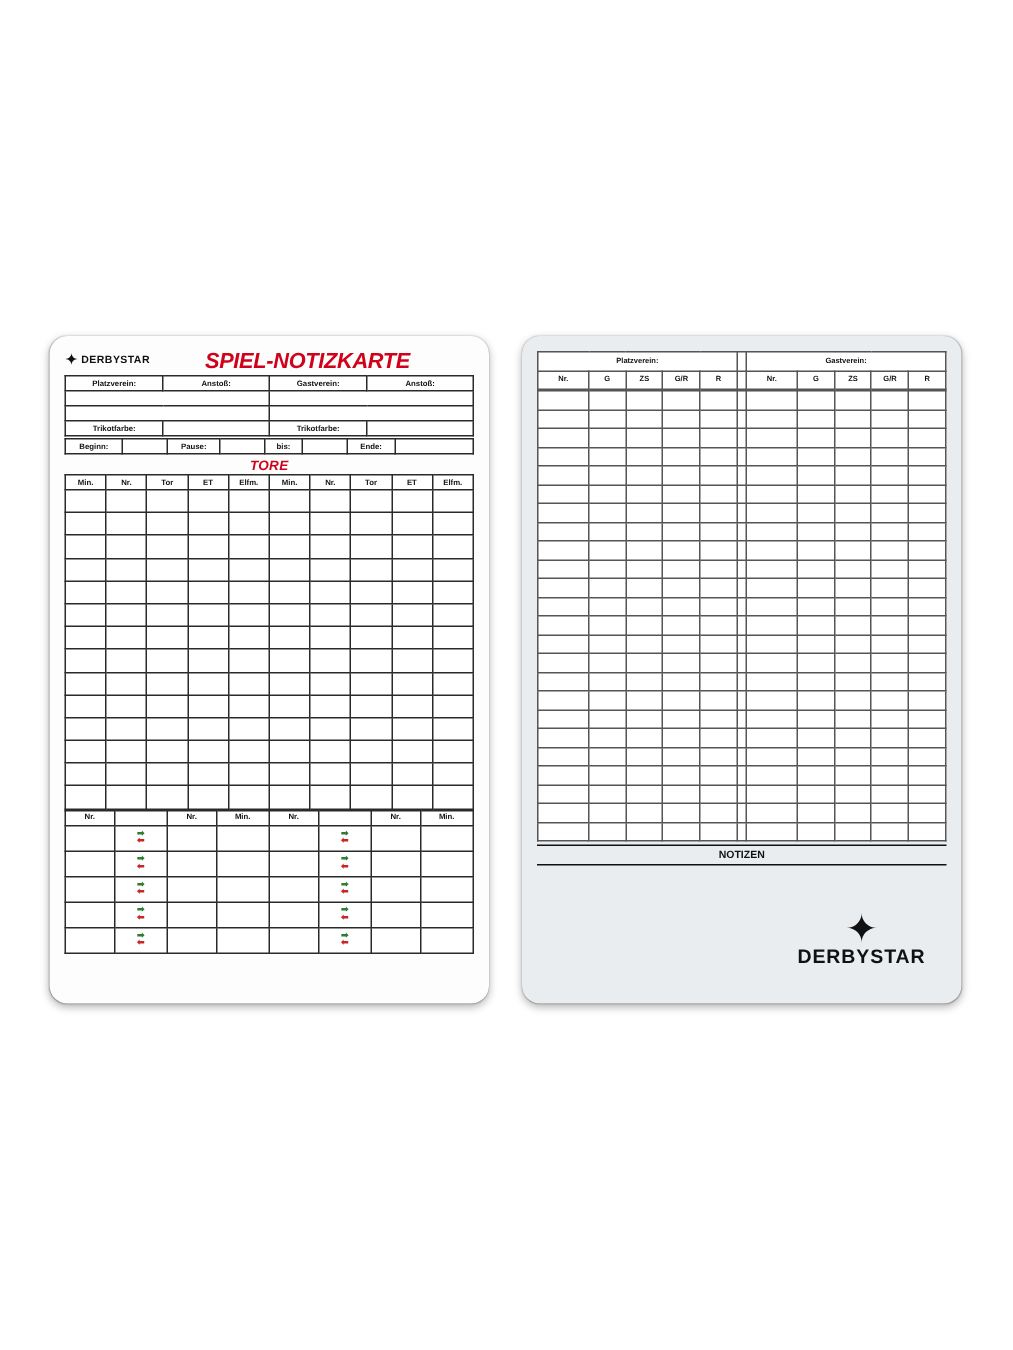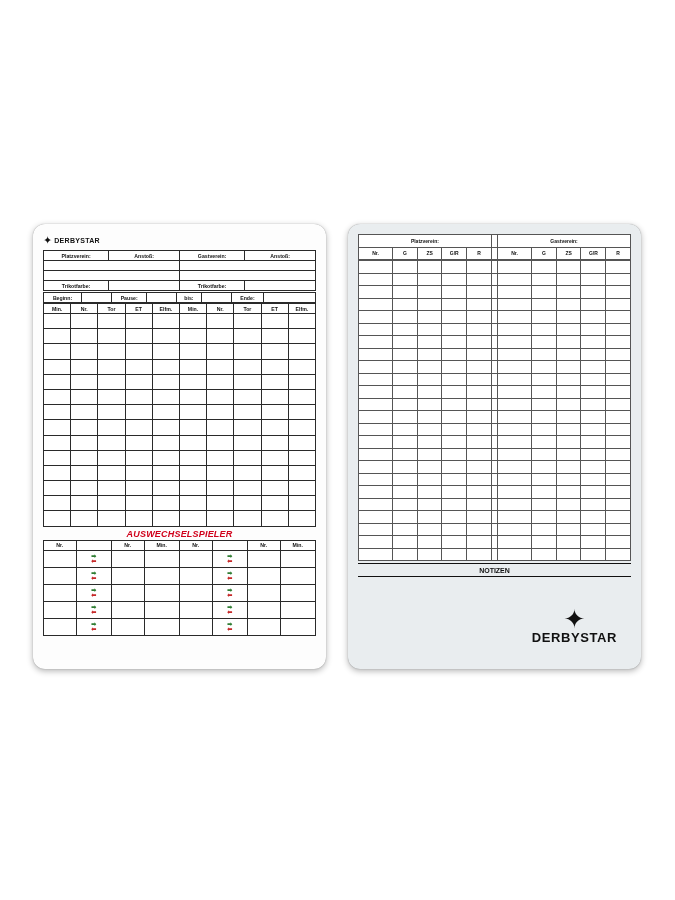--- a/index.html
+++ b/index.html
@@ -212,20 +212,21 @@
 <body>
 
 <div class="stage">
 
   <div class="card card-front">
     <div class="inner-front">
 
       <div class="brandline">
         <span class="brand-star">✦</span>
         <span class="brand-name">DERBYSTAR</span>
+        <span class="title-main">SPIEL-NOTIZKARTE</span>
       </div>
 
       <table class="grid">
         <colgroup>
           <col style="width:24%">
             <col style="width:26%">
             <col style="width:24%">
             <col style="width:26%">
         </colgroup>
         <tbody>
@@ -270,20 +271,21 @@
           <td class="lbl">Pause:</td>
           <td class="blank"></td>
           <td class="lbl">bis:</td>
           <td class="blank"></td>
           <td class="lbl">Ende:</td>
           <td class="blank"></td>
         </tr>
       </tbody>
         </table>
 
+      <div class="red-title">TORE</div>
 
       <table class="grid" id="goals-table">
         <colgroup>
           <col style="width:10%">
             <col style="width:10%">
             <col style="width:10%">
             <col style="width:10%">
             <col style="width:10%">
           <col style="width:10%">
             <col style="width:10%">
@@ -470,21 +472,20 @@
               <td class="blank" style="height: 14.2px;"></td>
               <td class="blank" style="height: 14.2px; border-left: 1.6px solid rgb(17, 17, 17);"></td>
               <td class="blank" style="height: 14.2px;"></td>
               <td class="blank" style="height: 14.2px;"></td>
               <td class="blank" style="height: 14.2px;"></td>
               <td class="blank" style="height: 14.2px;"></td>
             </tr>
           </tbody>
       </table>
 
-      <div class="red-title">AUSWECHSELSPIELER</div>
 
       <table class="grid" id="subs-table">
         <colgroup>
           <col style="width:12%">
             <col style="width:13%">
             <col style="width:12%">
             <col style="width:13%">
           <col style="width:12%">
             <col style="width:13%">
             <col style="width:12%">

